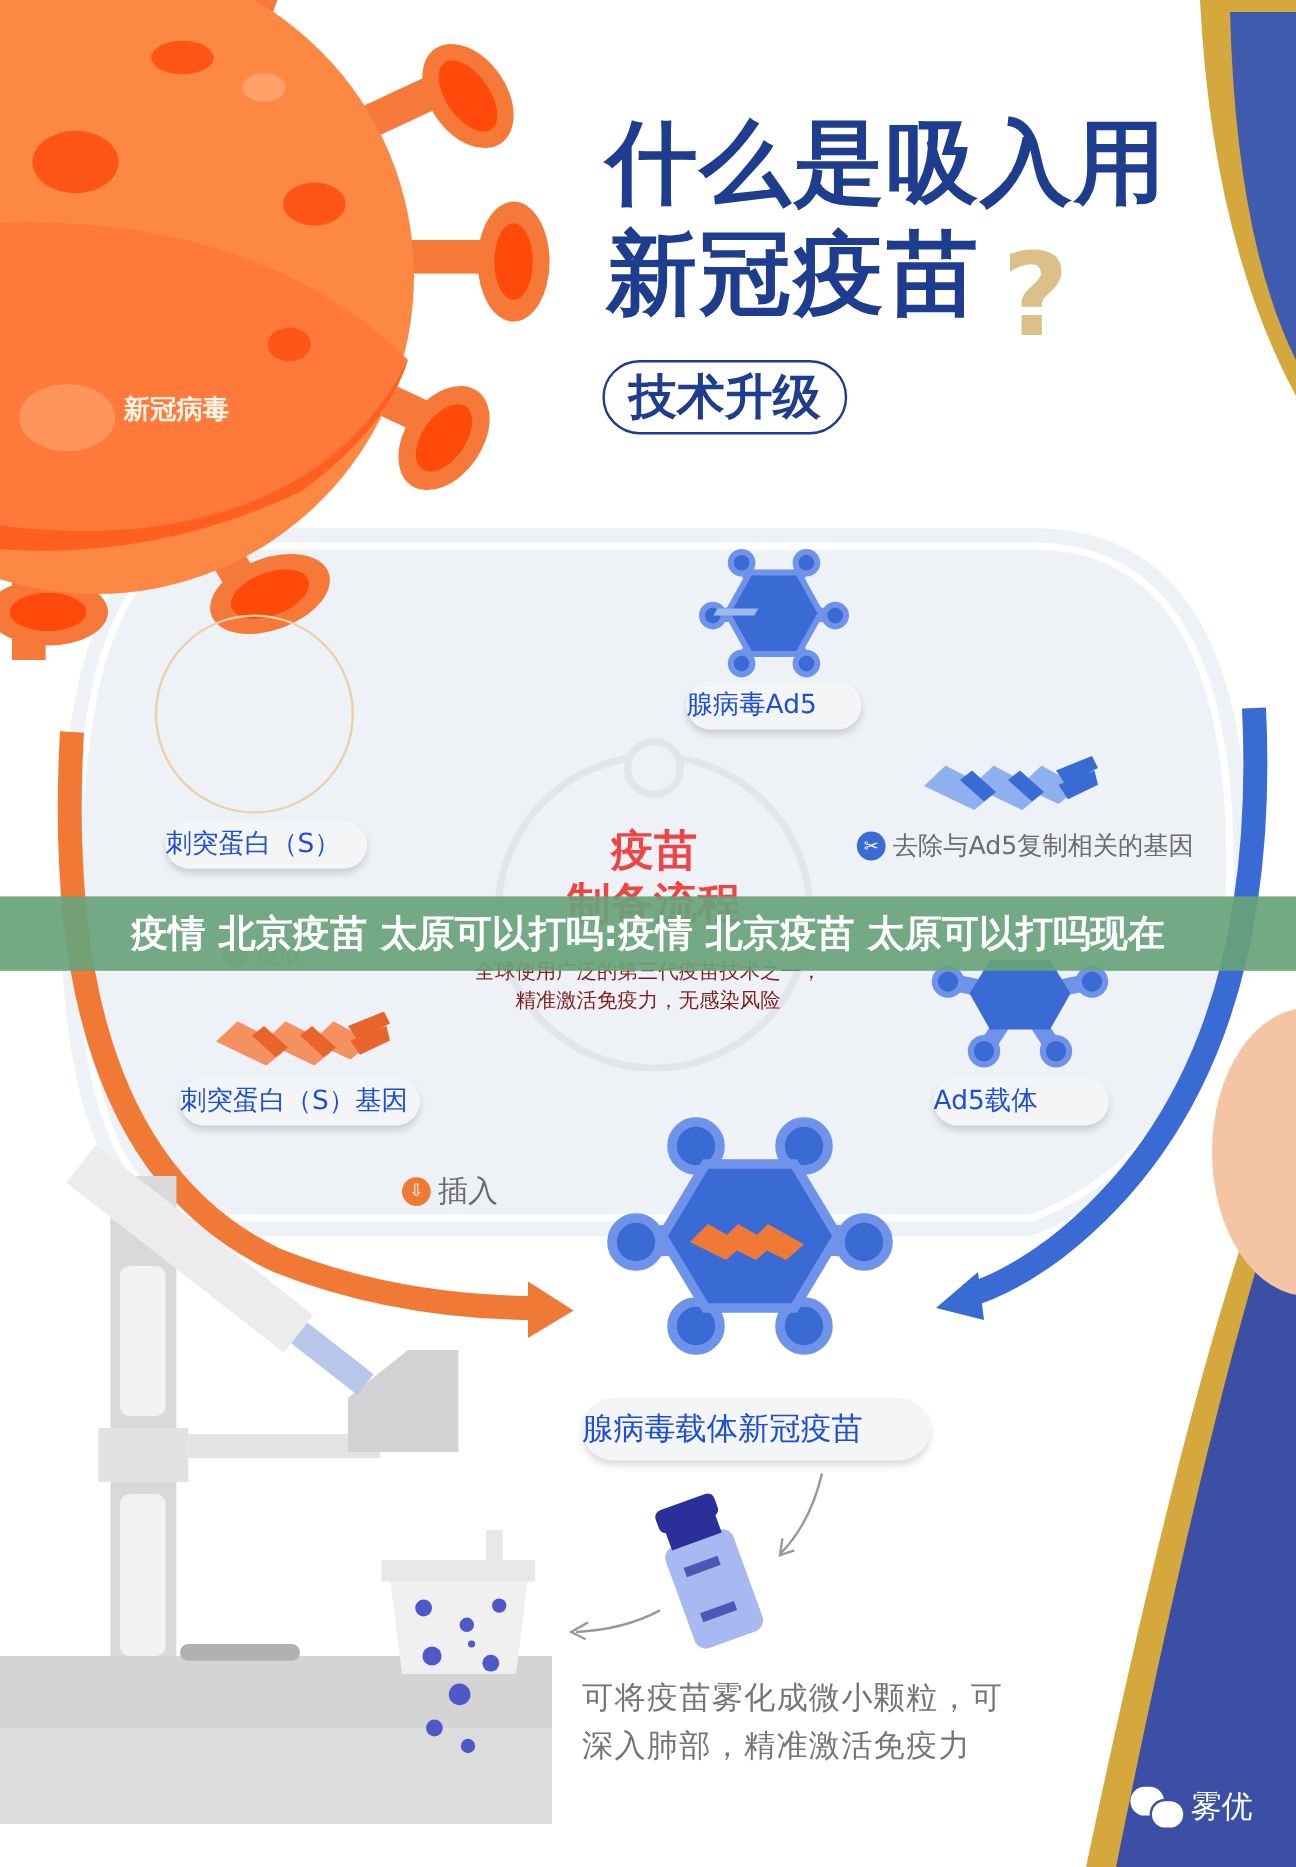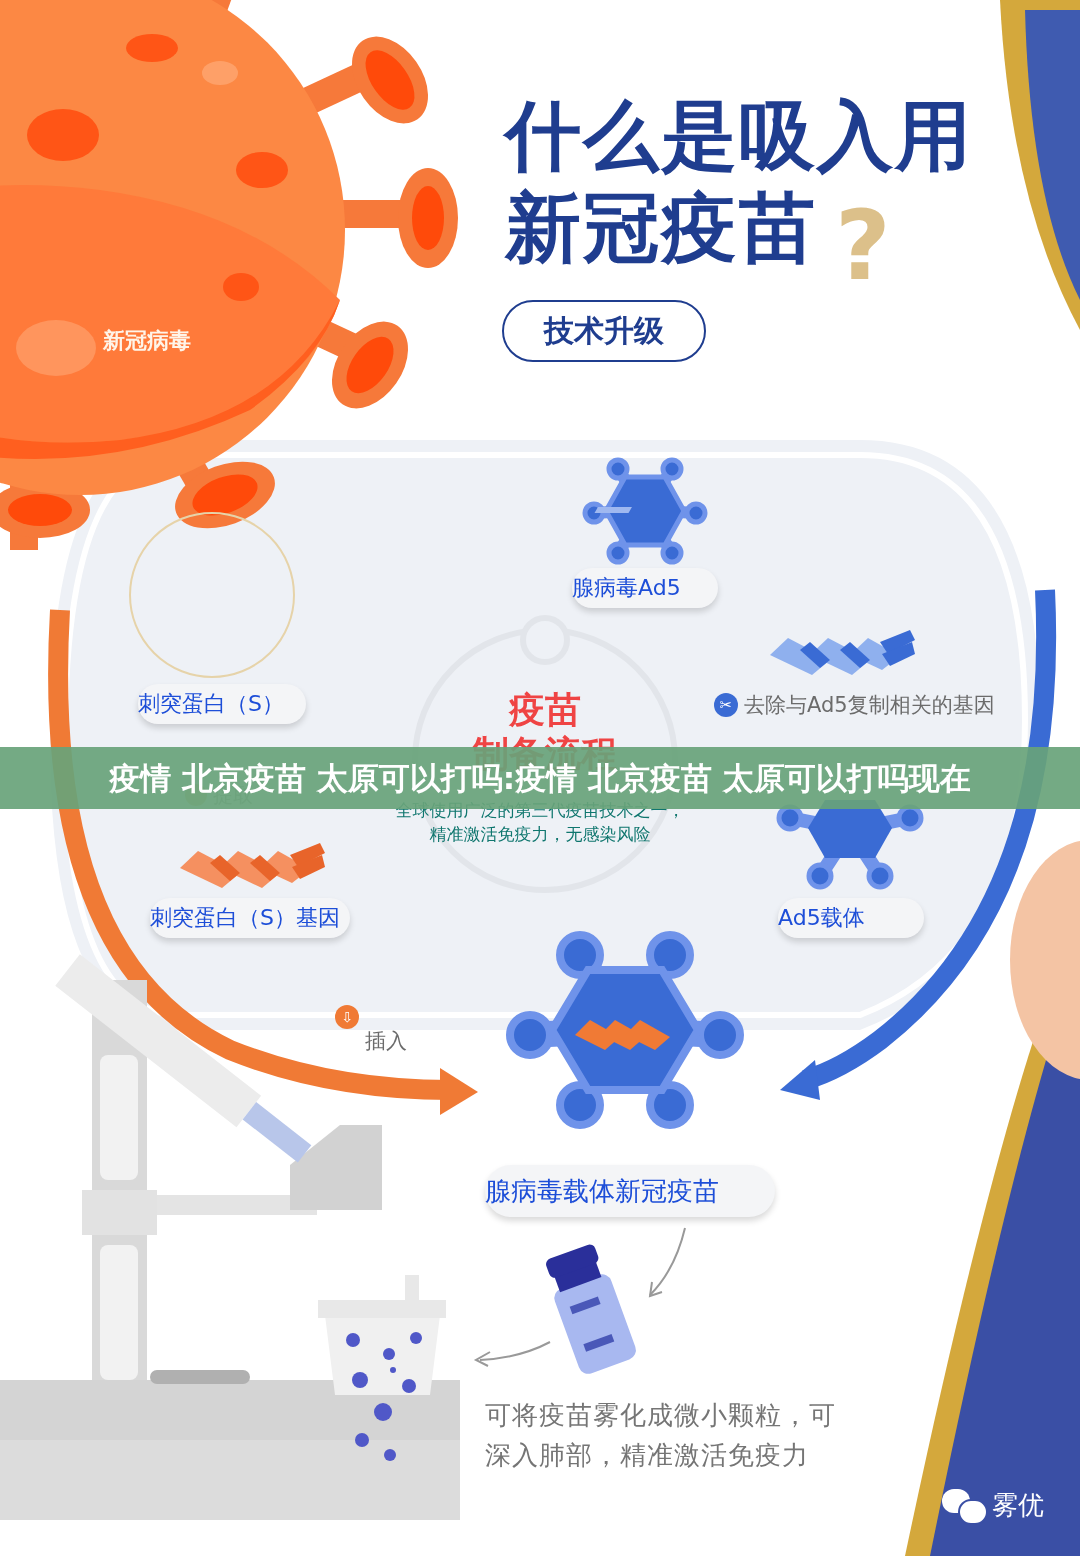--- a/index.html
+++ b/index.html
@@ -1,25 +1,25 @@
 <!DOCTYPE html>
 <html><head>
 <meta charset="utf-8">
 <style>
   html,body{margin:0;padding:0;}
   body{width:1080px;height:1556px;position:relative;overflow:hidden;background:#ffffff;font-family:"DejaVu Sans","Liberation Sans",sans-serif;}
   .abs{position:absolute;}
   .title{color:#1f3d8f;font-weight:bold;font-size:76px;line-height:92px;letter-spacing:2px;}
   .pill{background:#f4f5f7;border-radius:22px;box-shadow:0 4px 6px rgba(0,0,0,0.15);color:#1d4ed8;font-size:22px;text-align:left;line-height:40px;}
-  .tag-outline{border:2px solid #1f3d8f;border-radius:34px;color:#1f3d8f;font-weight:bold;font-size:30px;text-align:center;line-height:58px;}
+  .tag-outline{border:2px solid #1f3d8f;border-radius:34px;color:#1f3d8f;font-weight:bold;font-size:40px;text-align:center;line-height:58px;}
   .label-small{color:#6b6b6b;font-size:20px;line-height:26px;}
   .banner{background:rgba(104,163,122,0.92);color:#fff;font-weight:bold;font-size:31px;line-height:62px;text-align:center;white-space:nowrap;}
   .body-text{color:#757575;font-size:26px;line-height:40px;letter-spacing:1px;}
   .center-title{color:#ef4444;font-weight:bold;font-size:36px;text-align:center;line-height:44px;}
-  .center-sub{color:#0f766e;font-size:17px;line-height:24px;text-align:center;}
+  .center-sub{color:#7f1d1d;font-size:17px;line-height:24px;text-align:center;}
 </style>
 </head>
 <body>
 
 <svg class="abs" style="left:0;top:0" width="1080" height="1556" viewBox="0 0 1080 1556">
   <path d="M1000,0 Q1010,200 1080,330 L1080,0 Z" fill="#d4a83c"></path>
   <path d="M1025,10 Q1030,200 1080,300 L1080,10 Z" fill="#3f5bb0"></path>
 
   <path d="M1040,1020 Q980,1200 905,1556 L1080,1556 L1080,990 Z" fill="#d4a83c"></path>
   <path d="M1055,1030 Q1000,1210 930,1556 L1080,1556 L1080,1000 Z" fill="#3a4fa5"></path>
@@ -156,21 +156,21 @@
   <g fill="#e8642a">
     <polygon points="30,20 50,38 60,30 40,12"></polygon>
       <polygon points="70,20 90,38 100,30 80,12"></polygon>
       <polygon points="110,12 140,0 145,10 118,24"></polygon>
       <polygon points="112,24 142,12 145,24 120,36"></polygon>
   </g>
 </svg>
 <div class="abs pill" style="left:150px;top:898px;width:200px;">刺突蛋白（S）基因</div>
 <div class="abs label-small" style="left:335px;top:980px;display:flex;align-items:center;gap:6px;">
   <span style="display:inline-block;width:24px;height:24px;border-radius:12px;background:#f07a35;color:#fff;font-size:14px;text-align:center;line-height:24px;">⇩</span>
-  <span style="font-size:21px;margin-top:48px;">插入</span>
+  <span style="font-size:25px;">插入</span>
 </div>
 
 <div class="abs center-title" style="left:440px;top:688px;width:210px;">
   <div>疫苗</div>
   <div>制备流程</div>
 </div>
 <div class="abs center-sub" style="left:360px;top:798px;width:360px;">
   <div>全球使用广泛的第三代疫苗技术之一，</div>
   <div>精准激活免疫力，无感染风险</div>
 </div>

